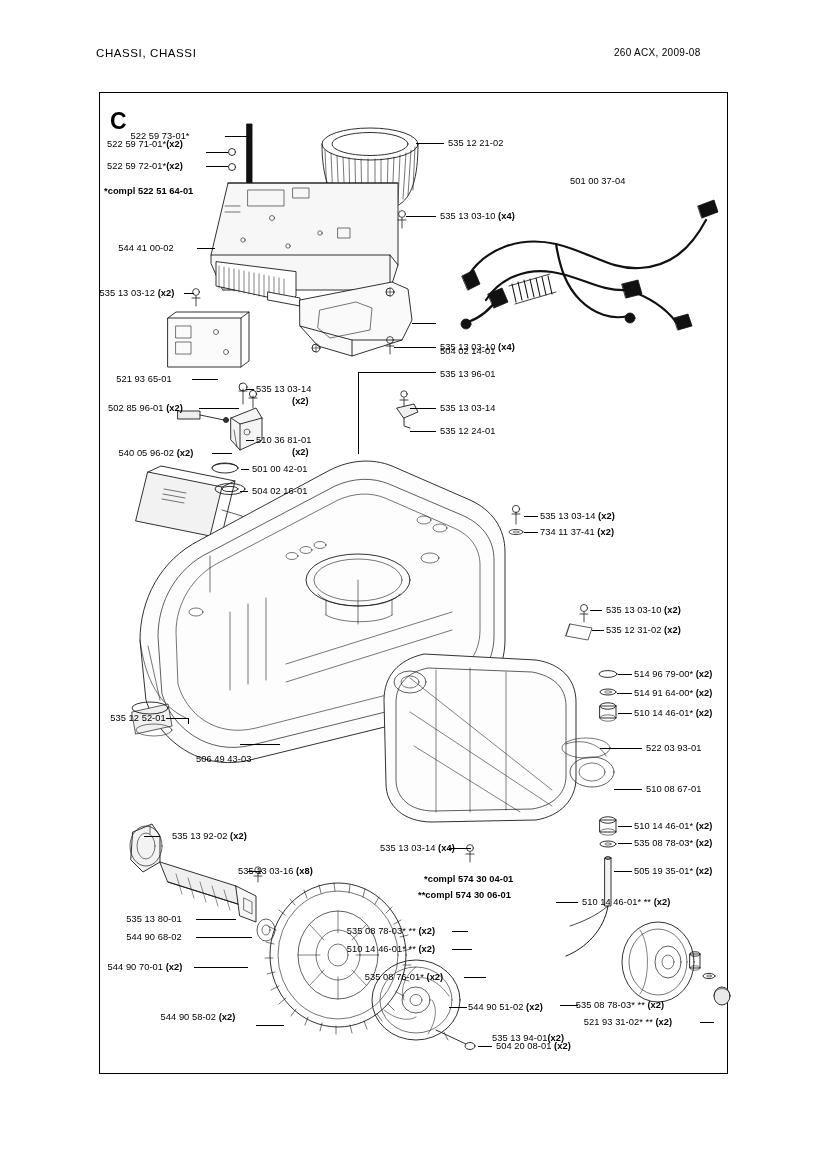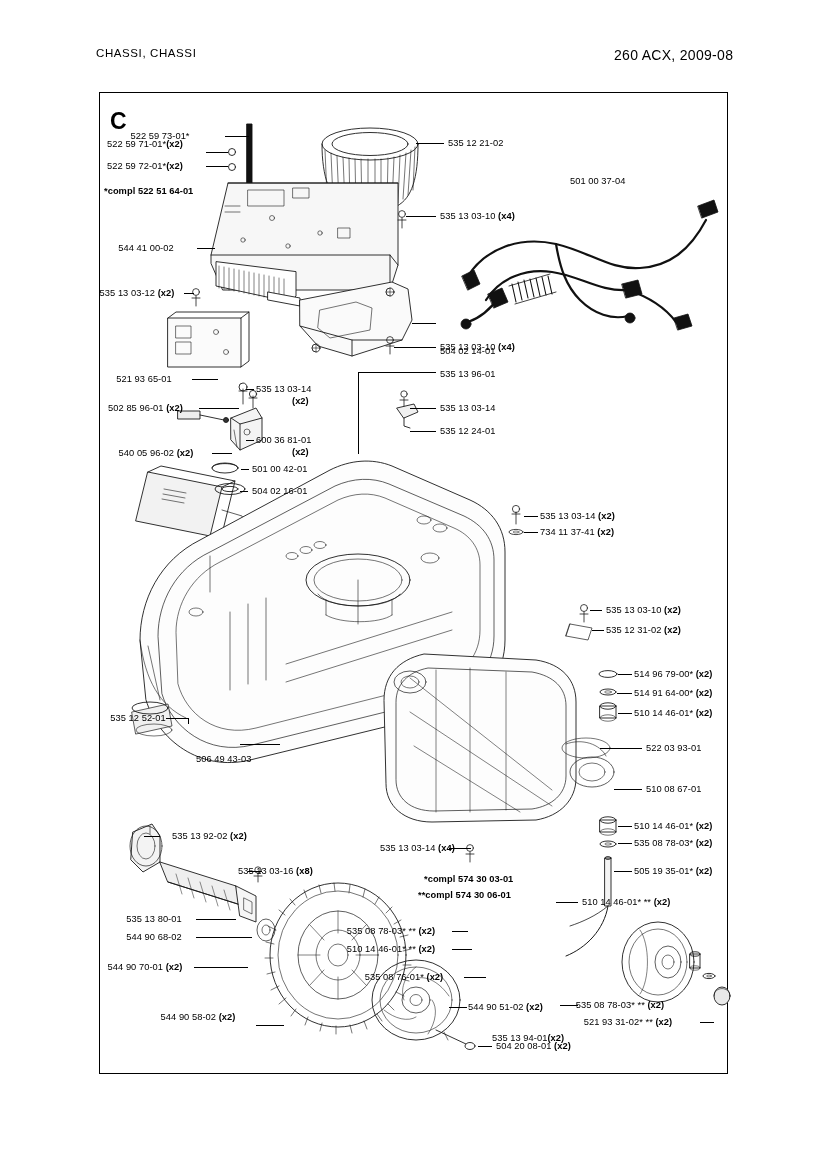--- a/index.html
+++ b/index.html
@@ -26,21 +26,21 @@
     left: 96px;
     top: 47px;
     font-size: 11.5px;
     letter-spacing: 0.6px;
     color: #000;
   }
   .hdr-right {
     position: absolute;
     left: 614px;
     top: 47px;
-    font-size: 14px;
+    font-size: 10px;
     letter-spacing: 0.3px;
     color: #000;
   }
   .frame {
     position: absolute;
     left: 99px;
     top: 92px;
     width: 629px;
     height: 982px;
     border: 1.2px solid #000;
@@ -547,21 +547,21 @@
     <span>540 05 96-02</span> <b>(x2)</b>
   </div>
 
   <div class="lbl" style="left:256px; top:384px;">
     <span>535 13 03-14</span>
   </div>
   <div class="lbl" style="left:292px; top:396px;">
     <b>(x2)</b>
   </div>
   <div class="lbl" style="left:256px; top:435px;">
-    <span>600 36 81-01</span>
+    <span>510 36 81-01</span>
   </div>
   <div class="lbl" style="left:292px; top:447px;">
     <b>(x2)</b>
   </div>
   <div class="lbl" style="left:252px; top:464px;">
     <span>501 00 42-01</span>
   </div>
   <div class="lbl" style="left:252px; top:486px;">
     <span>504 02 16-01</span>
   </div>
@@ -651,21 +651,21 @@
     <span>544 90 70-01</span> <b>(x2)</b>
   </div>
   <div class="lbl right" style="left:140px; top:1012px; width:116px;">
     <span>544 90 58-02</span> <b>(x2)</b>
   </div>
 
   <div class="lbl right" style="left:380px; top:843px; width:69px;">
     <span>535 13 03-14</span> <b>(x4)</b>
   </div>
   <div class="lbl" style="left:424px; top:874px;">
-    <b>*compl 574 30 03-01</b>
+    <b>*compl 574 30 04-01</b>
   </div>
   <div class="lbl" style="left:418px; top:890px;">
     <b>**compl 574 30 06-01</b>
   </div>
   <div class="lbl right" style="left:330px; top:926px; width:122px;">
     <span>535 08 78-03* **</span> <b>(x2)</b>
   </div>
   <div class="lbl right" style="left:330px; top:944px; width:122px;">
     <span>510 14 46-01* **</span> <b>(x2)</b>
   </div>

